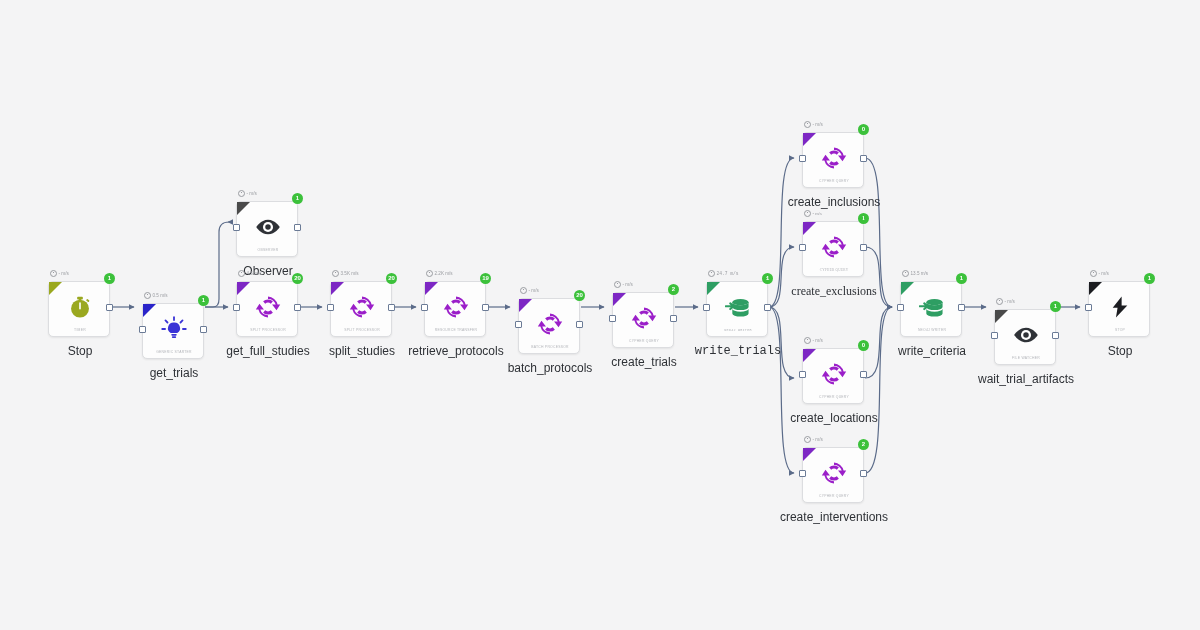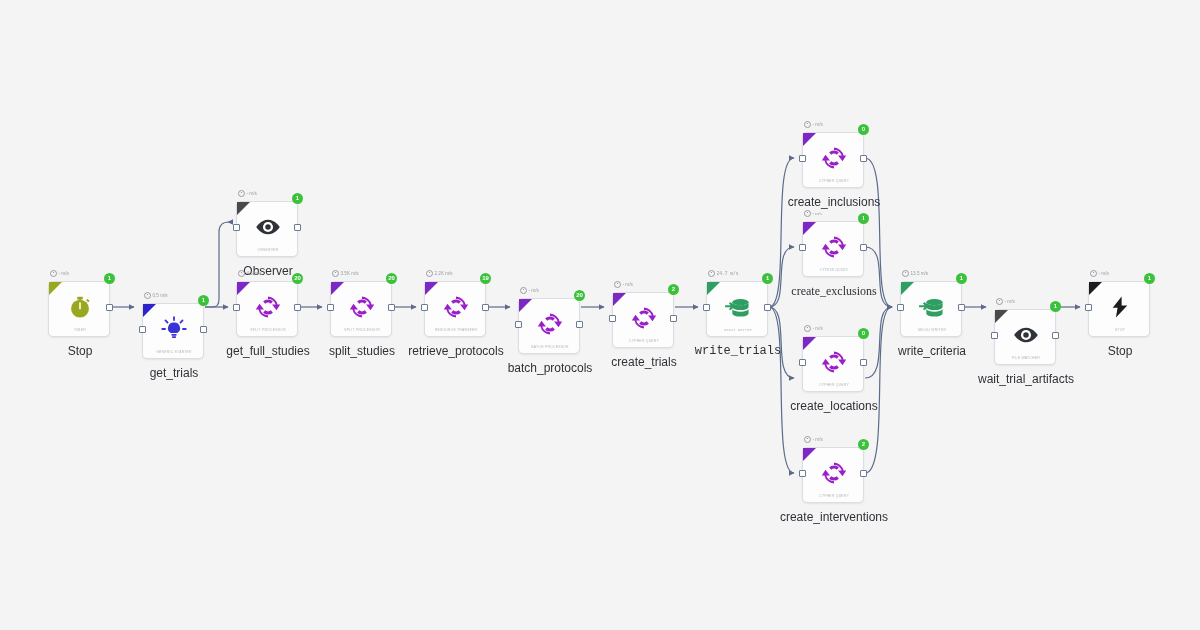--- a/index.html
+++ b/index.html
@@ -384,21 +384,21 @@
             <path d="M16 26 A10 10 0 0 1 6.5 19 L11 19 L5.5 12 L1 19 L4.2 19 A13 13 0 0 0 16 29 Z" fill="#9b1fc9"></path>
             <path d="M10 9 A9 9 0 0 1 22 9 L19.5 12 A5.6 5.6 0 0 0 12.5 12 Z" fill="#9b1fc9"></path>
             <path d="M22 23 A9 9 0 0 1 10 23 L12.5 20 A5.6 5.6 0 0 0 19.5 20 Z" fill="#9b1fc9"></path>
           </svg>
         </div>
         <div class="node-type">CYPHER QUERY</div>
         <div class="port port-in"></div>
         <div class="port port-out"></div>
         <div class="node-label">create_exclusions</div>
       </div>
-      <div class="node" style="left: 802px; top: 336px;">
+      <div class="node" style="left: 802px; top: 348px;">
         <div class="node-corner" style="border-left-color: rgb(125, 39, 196);"></div>
         <div class="rate">
           <span class="rate-ring"></span>
           <span>- m/s</span>
         </div>
         <div class="badge" style="background: rgb(60, 193, 59);">0</div>
         <div class="node-icon">
           <svg class="icon-svg" width="26" height="26" viewBox="0 0 32 32">
             <path d="M16 6 A10 10 0 0 1 25.5 13 L21 13 L26.5 20 L31 13 L27.8 13 A13 13 0 0 0 16 3 Z" fill="#9b1fc9"></path>
             <path d="M16 26 A10 10 0 0 1 6.5 19 L11 19 L5.5 12 L1 19 L4.2 19 A13 13 0 0 0 16 29 Z" fill="#9b1fc9"></path>

